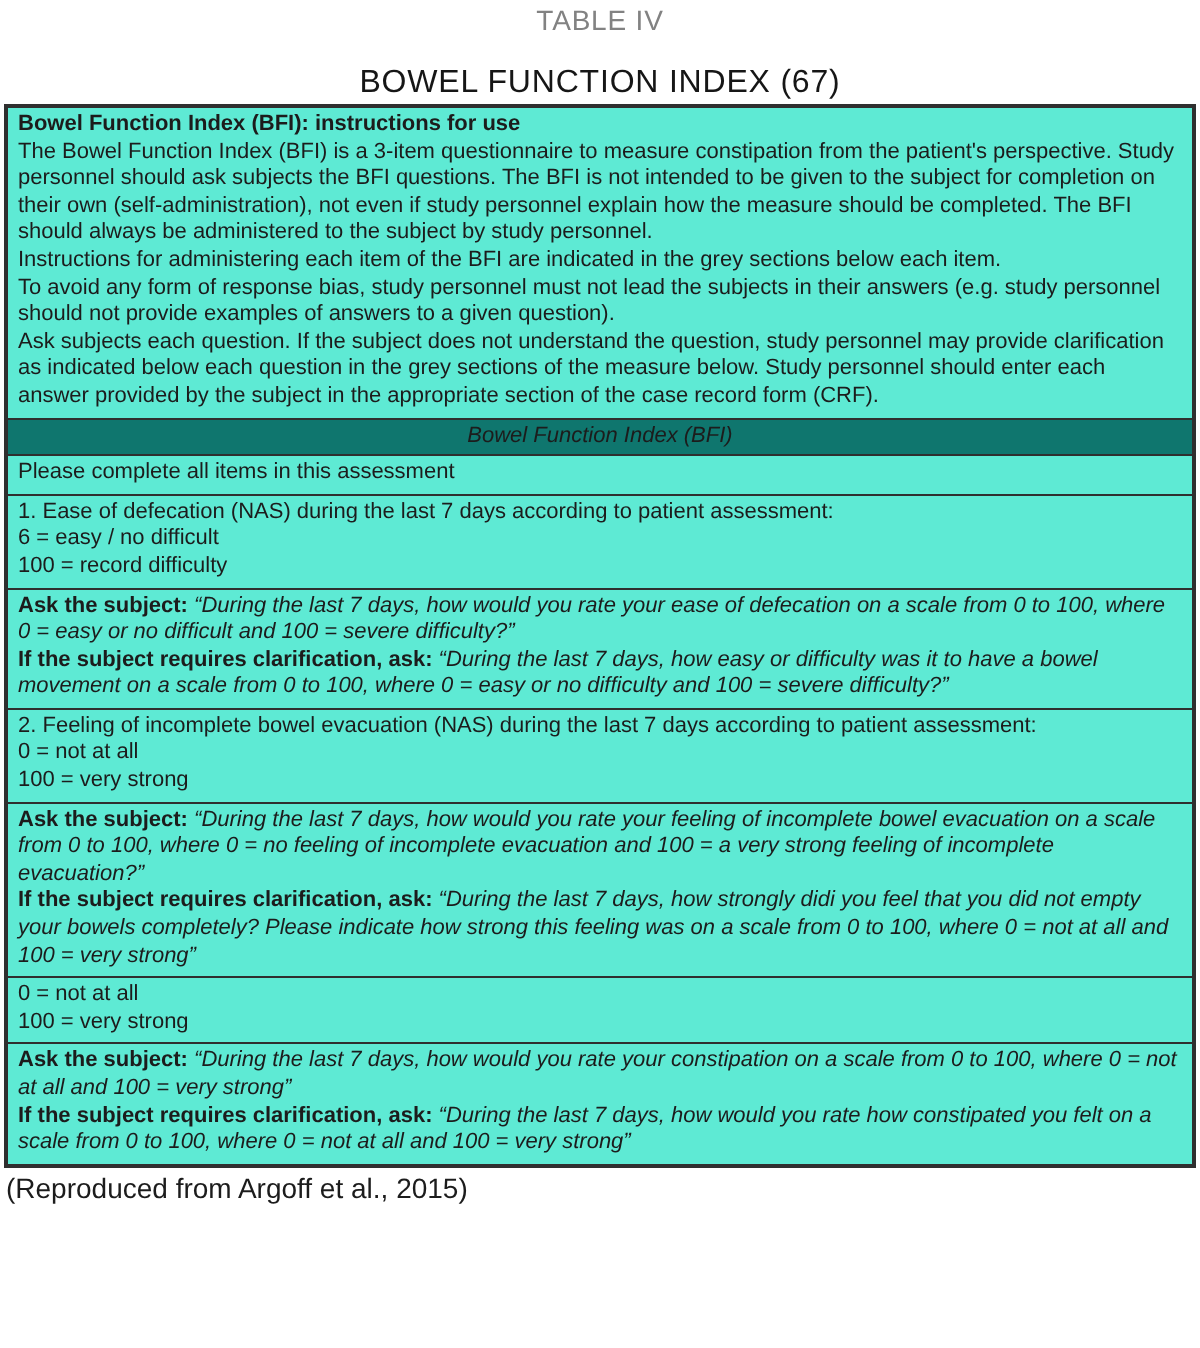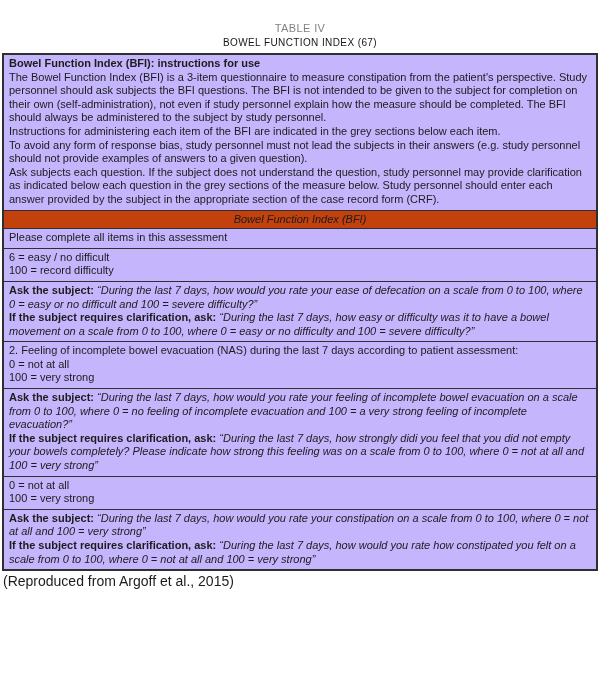--- a/index.html
+++ b/index.html
@@ -19,55 +19,54 @@
     box-sizing: border-box;
     padding-top: 4px;
     overflow: hidden;
   }
   .title-block {
     text-align: center;
     line-height: 13px;
     margin-bottom: 4px;
   }
   .table-label {
-    font-size: 11px;
+    font-size: 14px;
     color: #828282;
     letter-spacing: 0.4px;
-    margin-top: 18px;
   }
   .table-title {
-    font-size: 10px;
+    font-size: 16px;
     color: #161616;
     letter-spacing: 0.4px;
-    margin-top: 1px;
+    margin-top: 18px;
   }
   .bfi-table {
     margin: 0 2px;
     border: 2px solid #2f2f2f;
   }
   .row {
     border-bottom: 1px solid #2f2f2f;
     padding: 2px 5px 3px 5px;
     font-size: 11px;
     line-height: 13.6px;
-    background: #c4b5fd;
+    background: #5eead4;
   }
   .row:last-child {
     border-bottom: none;
   }
   .row p {
     margin: 0;
   }
   .b { font-weight: bold; }
   .i { font-style: italic; text-align: center; }
   .heading {
     font-weight: bold;
   }
   .grey-row {
-    background: #c2410c;
+    background: #0f766e;
     text-align: center;
     font-style: italic;
     padding: 2px 5px;
   }
   .anchors {
     margin-top: 13.6px;
   }
   .gap {
     margin-top: 13.6px;
   }
@@ -99,20 +98,21 @@
 
     <div class="row grey-row">
       <span>Bowel Function Index (BFI)</span>
     </div>
 
     <div class="row">
       <p>Please complete all items in this assessment</p>
     </div>
 
     <div class="row">
+      <p>1. Ease of defecation (NAS) during the last 7 days according to patient assessment:</p>
       <p class="anchors">
         <span>6 = easy / no difficult</span><br>
         <span>100 = record difficulty</span>
       </p>
     </div>
     <div class="row">
       <p><span class="b">Ask the subject:</span> <span class="i">“During the last 7 days, how would you rate your ease of defecation on a scale from 0 to 100, where 0 = easy or no difficult and 100 = severe difficulty?”</span></p>
       <p class="gap"><span class="b">If the subject requires clarification, ask:</span> <span class="i">“During the last 7 days, how easy or difficulty was it to have a bowel movement on a scale from 0 to 100, where 0 = easy or no difficulty and 100 = severe difficulty?”</span></p>
     </div>
 

